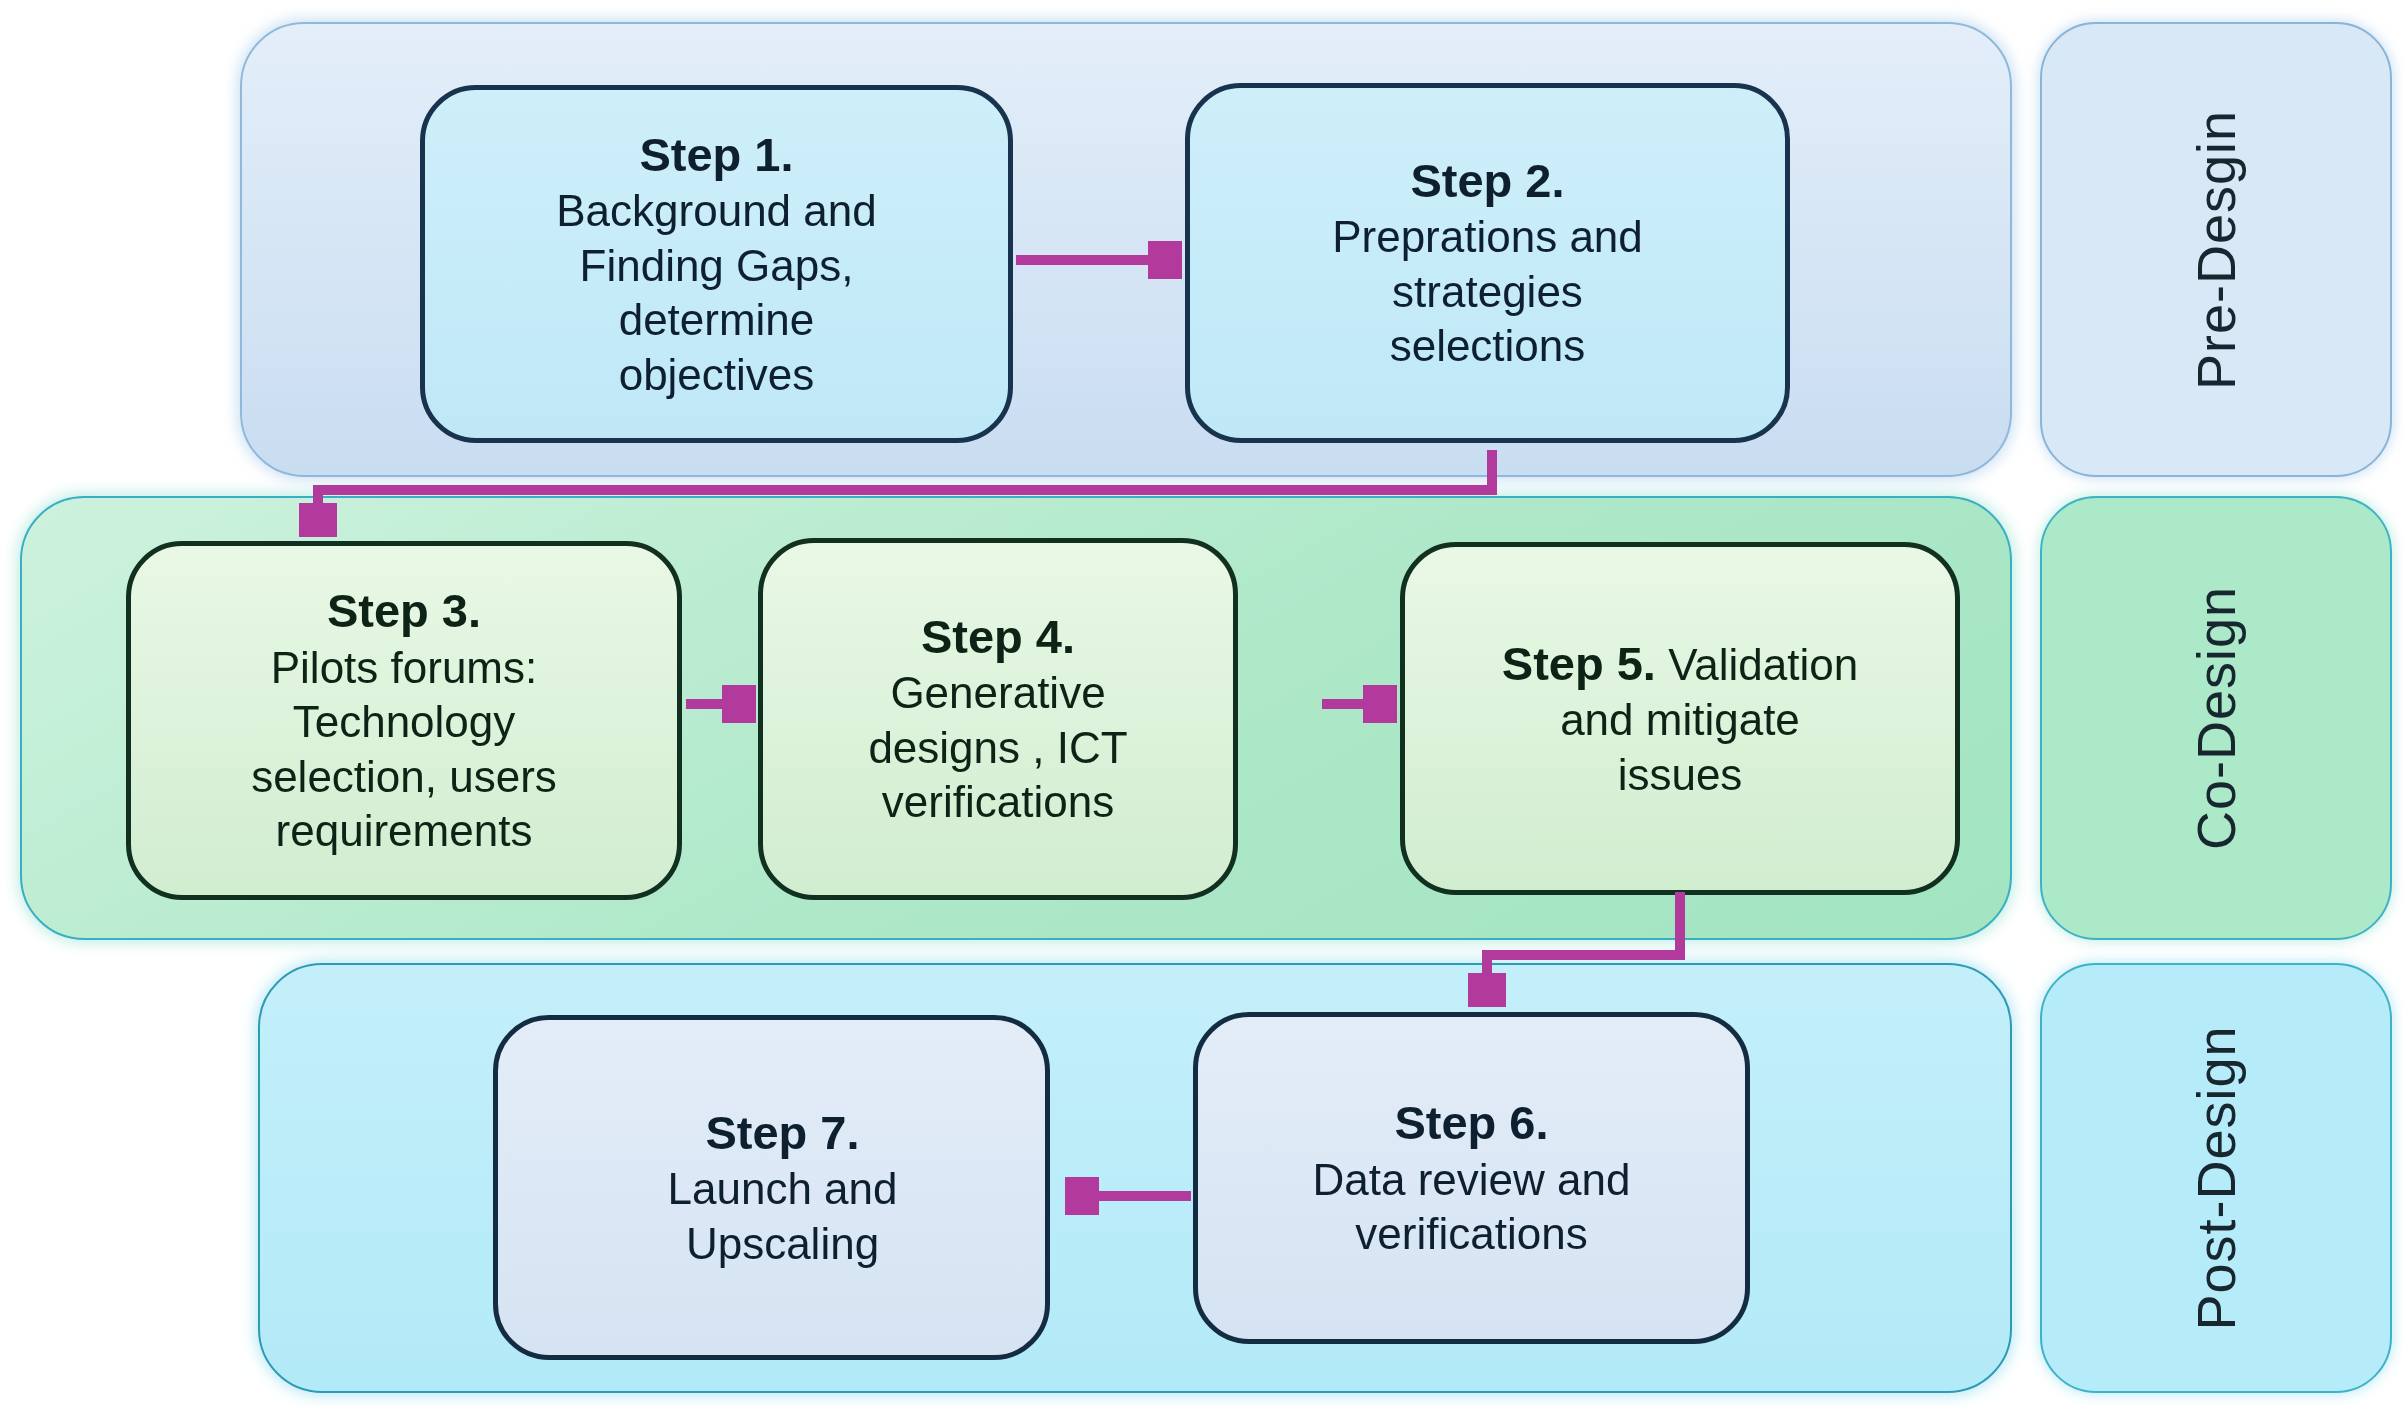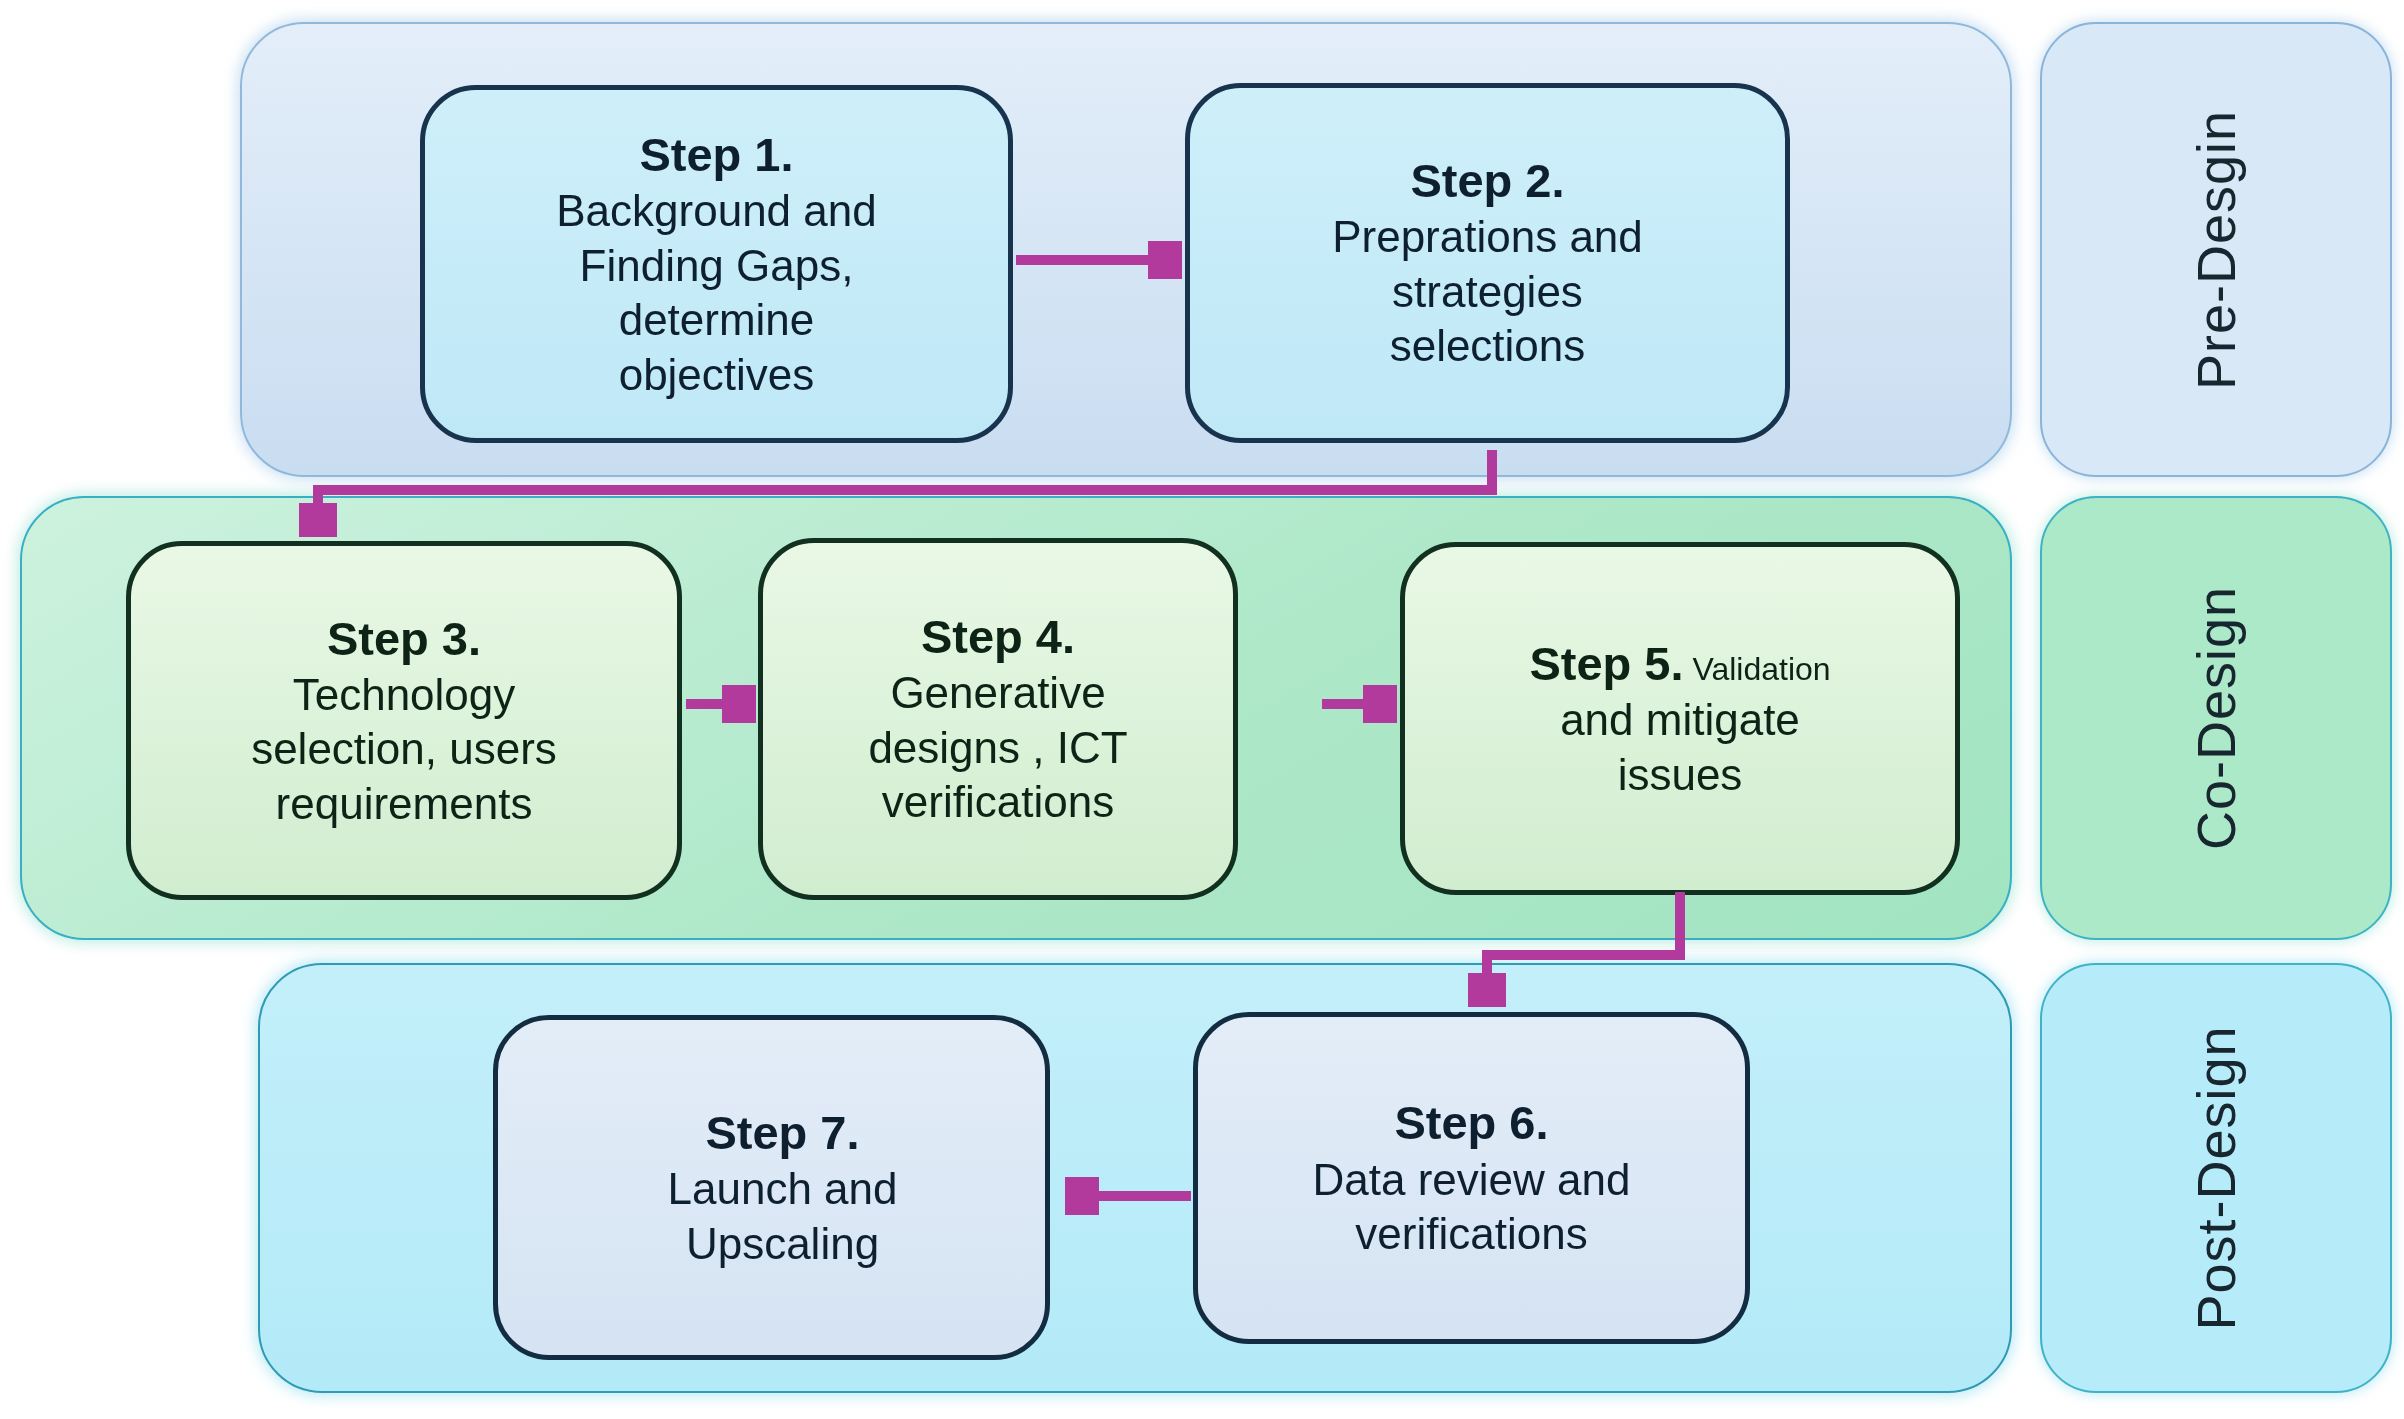--- a/index.html
+++ b/index.html
@@ -128,35 +128,36 @@
   <div class="step box-blue step-2">
     <div class="title"><span class="bold">Step 2.</span><span class="reg"></span></div>
     <div>Preprations and</div>
     <div>strategies</div>
     <div>selections</div>
     <div></div>
   </div>
 
   <div class="step box-green step-3">
     <div class="title"><span class="bold">Step 3.</span><span class="reg"></span></div>
+    <div>Pilots forums:</div>
     <div>Technology</div>
     <div>selection, users</div>
     <div>requirements</div>
   </div>
 
   <div class="step box-green step-4">
     <div class="title"><span class="bold">Step 4.</span><span class="reg"></span></div>
     <div>Generative</div>
     <div>designs , ICT</div>
     <div>verifications</div>
     <div></div>
   </div>
 
   <div class="step box-green step-5">
-    <div class="title"><span class="bold">Step 5.</span><span class="reg" style="font-size:32px;"> Validation</span></div>
+    <div class="title"><span class="bold">Step 5.</span><span class="reg" style="font-size:44px;"> Validation</span></div>
     <div>and mitigate</div>
     <div>issues</div>
     <div></div>
     <div></div>
   </div>
 
   <div class="step box-grey step-6">
     <div class="title"><span class="bold">Step 6.</span><span class="reg"></span></div>
     <div>Data review and</div>
     <div>verifications</div>

